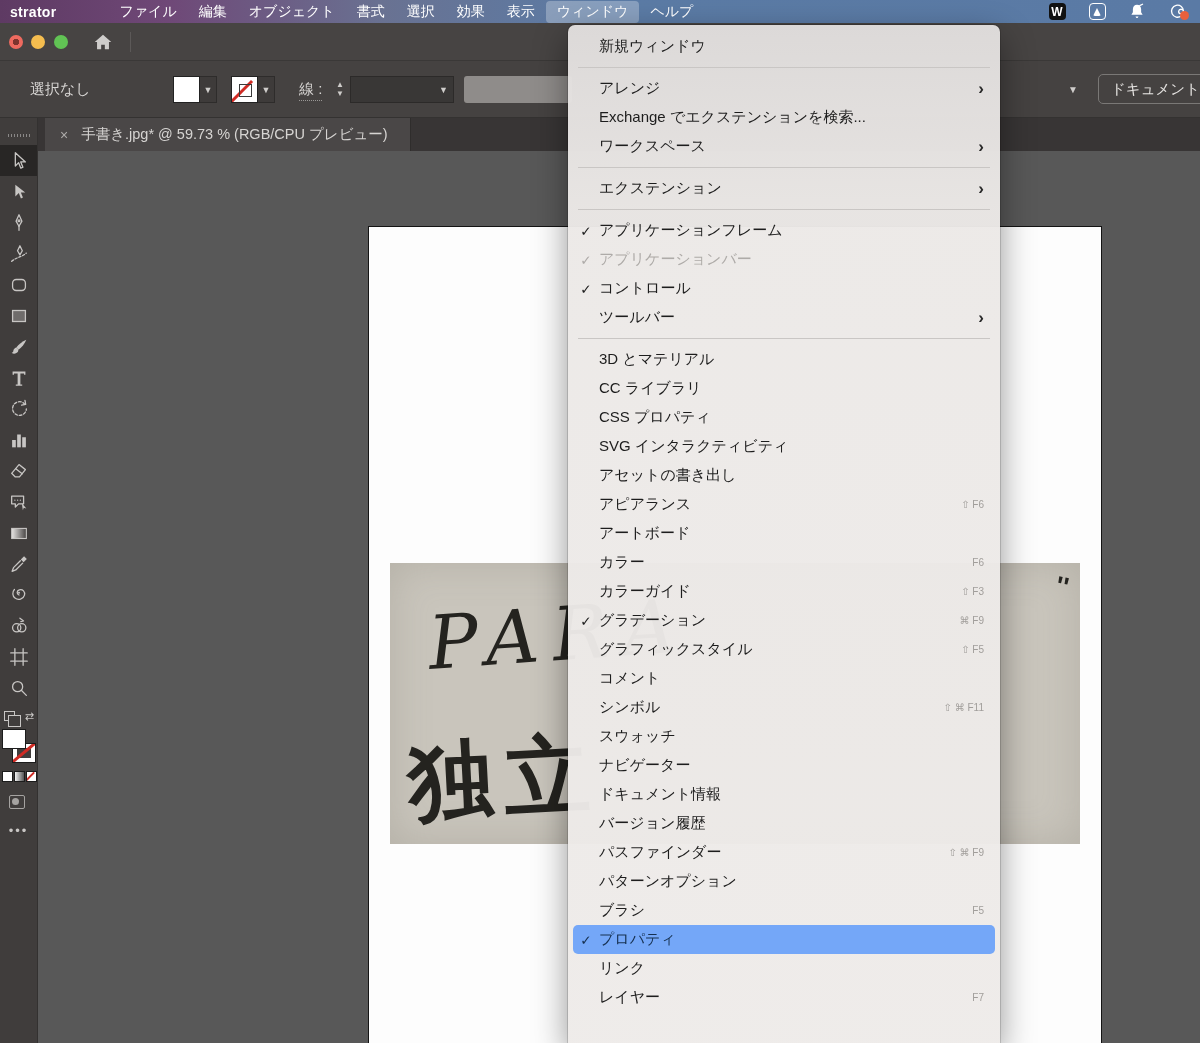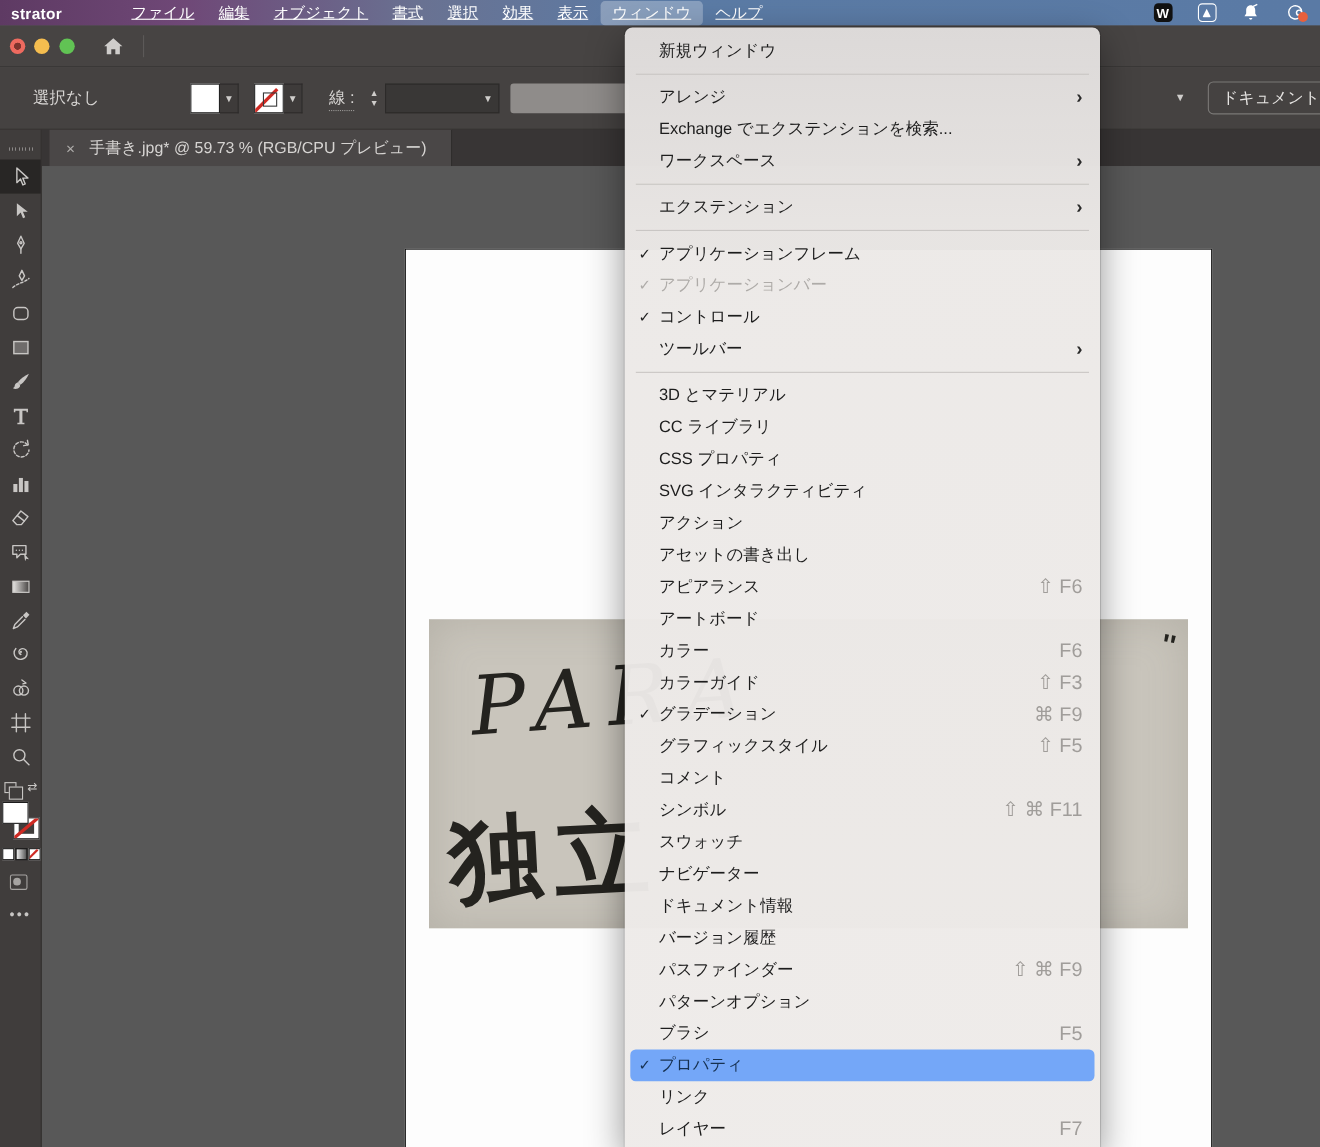--- a/index.html
+++ b/index.html
@@ -6,21 +6,21 @@
   html,body { width:1200px; height:1043px; overflow:hidden; }
   body { position:relative; background:#585858; font-family:"Liberation Sans","DejaVu Sans",sans-serif; }
 
   
   .macos-menubar{ position:absolute; top:0; left:0; width:1200px; height:23px; z-index:10;
     display:flex; align-items:center;
     background:linear-gradient(90deg,#5e3a63 0%,#6f4877 14%,#697292 32%,#5b7ba5 50%,#5a7aa5 100%);
     color:#fff; font-size:14px;gap:44px; }
   .app-name{ font-weight:bold; margin-left:2px; padding:0 8px; letter-spacing:.3px; }
   .mb-items{ display:flex; height:23px; align-items:center; }
-  .mb-item{ padding:2px 11px; border-radius:4px; white-space:nowrap;text-decoration:underline; }
+  .mb-item{ padding:2px 11px; border-radius:4px; white-space:nowrap; }
   .mb-item.active{ background:rgba(255,255,255,.28);text-align:right; }
   .mb-status{ margin-left:auto; display:flex; align-items:center; gap:22px; padding-right:14px; }
   .mb-status .sicon{ width:18px; height:18px; display:flex; align-items:center; justify-content:center; }
   .w-badge{ width:17px; height:17px; background:#111; color:#fff; border-radius:4px;
     font-weight:bold; font-size:12px; display:flex; align-items:center; justify-content:center; }
   .drop-badge{ width:17px; height:17px; border:1.6px solid #fff; border-radius:4px;
     display:flex; align-items:center; justify-content:center; }
   .drop-badge .tri{ width:0; height:0; border-left:4.5px solid transparent; border-right:4.5px solid transparent;
     border-bottom:8px solid #fff; border-radius:2px; }
   .swirl-wrap{ position:relative; width:19px; height:18px; }
@@ -98,21 +98,21 @@
   .hand-marks{ position:absolute; left:666px; top:8px; font-size:26px; font-weight:bold; color:#24231f; transform:rotate(12deg); }
 
   
   .window-menu{ position:absolute; left:568px; top:25px; width:432px; height:1018px; z-index:30;
     background:linear-gradient(180deg, rgba(225,222,221,.97) 0%, rgba(236,233,231,.97) 18%, rgba(238,235,233,.96) 100%);
     border-radius:7px 7px 0 0; box-shadow:0 12px 34px rgba(0,0,0,.42), 0 0 0 1px rgba(0,0,0,.14);
     padding-top:7px; overflow:hidden; }
   .menu-row{ height:29px; margin:0 5px; border-radius:5px; display:flex; align-items:center; padding-right:11px; }
   .menu-row .check{ width:26px; text-align:center; font-size:13.5px; color:#1d1d1d; flex:none; }
   .menu-row .mlabel{ font-size:15px; color:#1d1d1d; white-space:nowrap; }
-  .menu-row .mshort{ margin-left:auto; font-size:18px; color:#a09d9a; white-space:nowrap; }
+  .menu-row .mshort{ margin-left:auto; font-size:10px; color:#a09d9a; white-space:nowrap; }
   .menu-row .marrow{ margin-left:auto; font-size:17px; font-weight:bold; color:#2a2a2a; line-height:1; }
   .menu-row.disabled .mlabel, .menu-row.disabled .check{ color:#aeaba8; }
   .menu-row.highlighted{ background:#74a7f8; }
   .menu-row.highlighted .mlabel, .menu-row.highlighted .check{ color:#16304f; }
   .menu-sep{ height:1px; background:#c9c6c4; margin:6px 10px; }
 </style>
 </head>
 <body>
 
 <div class="macos-menubar">
@@ -426,24 +426,20 @@
     <div class="menu-row">
       <span class="check"></span>
       <span class="mlabel">CSS プロパティ</span>
     </div>
     <div class="menu-row">
       <span class="check"></span>
       <span class="mlabel">SVG インタラクティビティ</span>
     </div>
     <div class="menu-row">
       <span class="check"></span>
-      <span class="mlabel">アクション</span>
-    </div>
-    <div class="menu-row">
-      <span class="check"></span>
       <span class="mlabel">アセットの書き出し</span>
     </div>
     <div class="menu-row">
       <span class="check"></span>
       <span class="mlabel">アピアランス</span>
       <span class="mshort">⇧ F6</span>
     </div>
     <div class="menu-row">
       <span class="check"></span>
       <span class="mlabel">アートボード</span>

